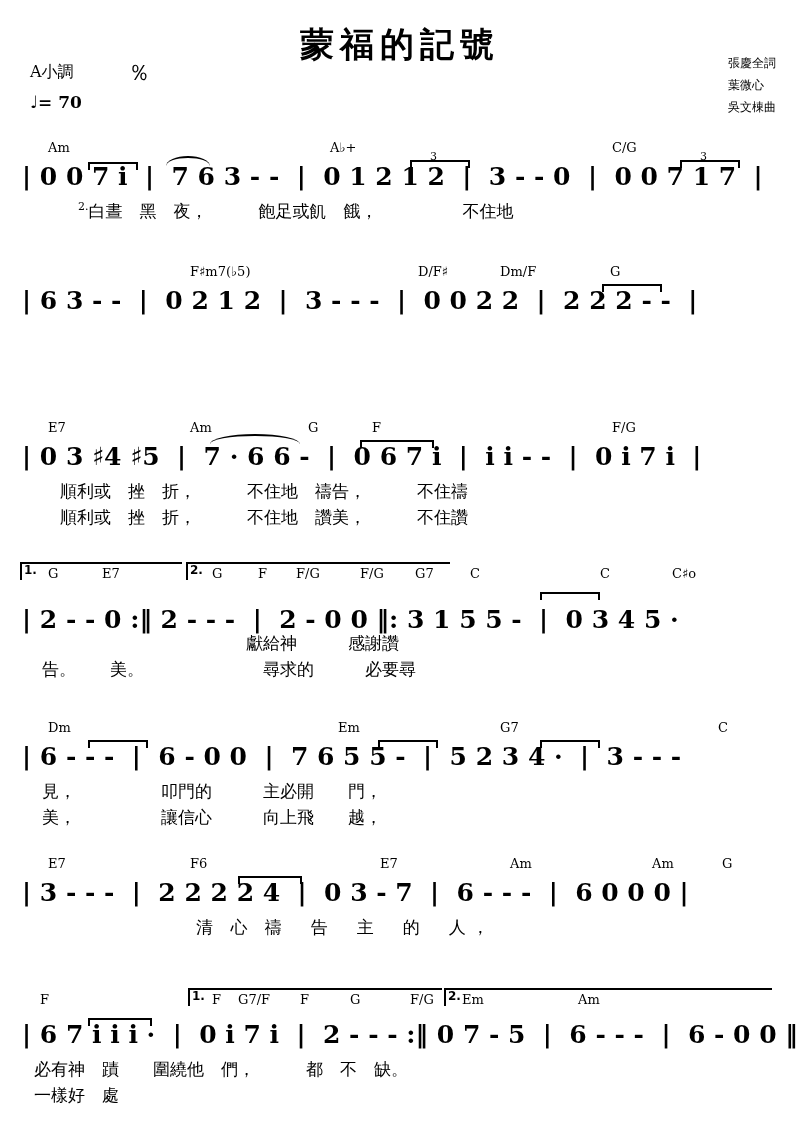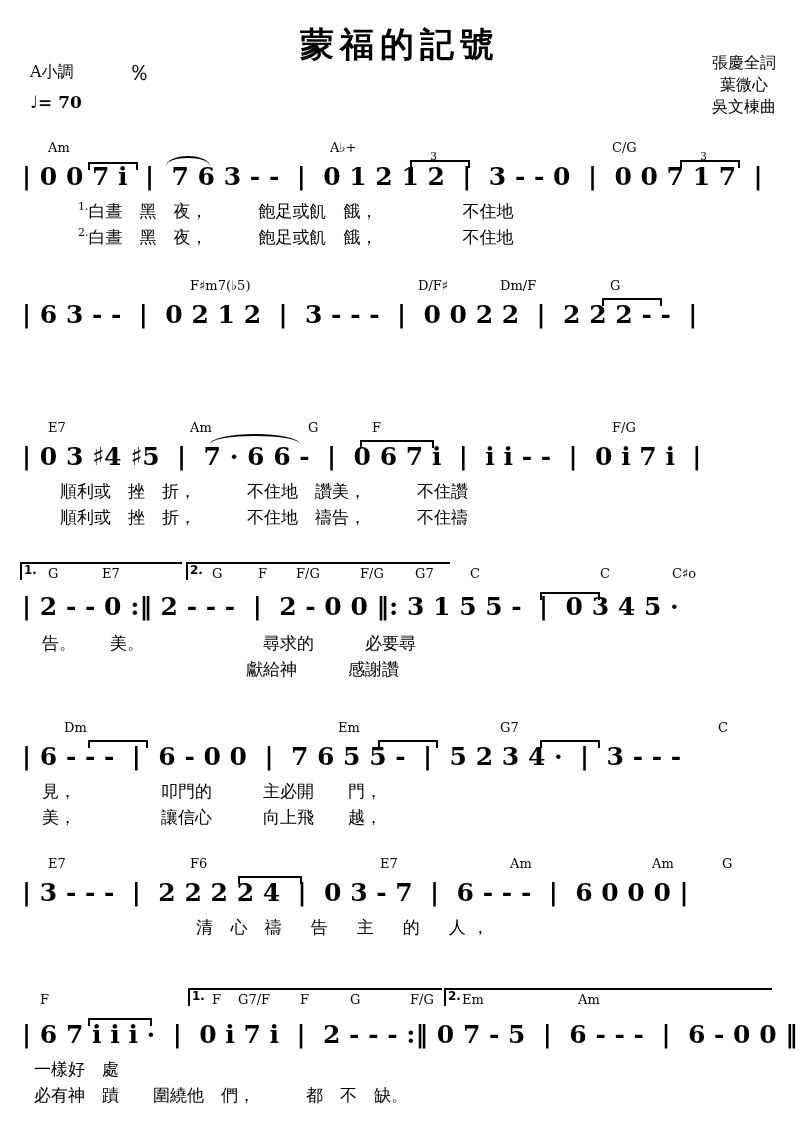--- a/index.html
+++ b/index.html
@@ -17,21 +17,21 @@
     font-size:34px;font-weight:bold;letter-spacing:6px;
   }
   .key{position:absolute;left:30px;top:62px;font-size:16px;font-family:"DejaVu Serif",serif;}
   .meter{position:absolute;left:128px;top:58px;font-size:22px;font-family:"DejaVu Serif",serif;}
   .tempo{position:absolute;left:30px;top:92px;font-size:17px;font-weight:bold;font-family:"DejaVu Serif",serif;}
   .scripture{
     position:absolute;left:310px;top:68px;font-size:16px;line-height:22px;
     font-family:"DejaVu Serif","Liberation Serif",serif;
   }
   .credits{
-    position:absolute;right:24px;top:52px;text-align:center;font-size:16px;line-height:22px;
+    position:absolute;right:24px;top:52px;text-align:left;font-size:12px;line-height:22px;
     font-family:"DejaVu Serif","Liberation Serif",serif;
   }
 
   
   .system{position:absolute;left:0;width:800px;}
   .chordrow{position:relative;height:20px;}
   .chord{position:absolute;font-size:13px;font-family:"DejaVu Serif","Liberation Serif",serif;white-space:nowrap;}
   .notes{position:relative;height:40px;font-family:"DejaVu Serif","Liberation Serif",serif;}
   .n{position:absolute;font-size:25px;font-weight:bold;white-space:pre;}
   .lyricrow{position:relative;height:26px;}
@@ -69,28 +69,25 @@
     <div class="notes">
       <span class="n" style="left:22px;top:2px">| 0 0 7 i  |  7 6 3 - -  |  0 1 2 1 2  |  3 - - 0  |  0 0 7 1 7  |</span>
       <span class="beam" style="left:88px;top:2px;width:46px"></span>
       <span class="slur" style="left:166px;top:-4px;width:44px"></span>
       <span class="trip" style="left:430px;top:-10px">3</span>
       <span class="beam" style="left:410px;top:0px;width:56px"></span>
       <span class="trip" style="left:700px;top:-10px">3</span>
       <span class="beam" style="left:680px;top:0px;width:56px"></span>
     </div>
     <div class="lyricrow">
-      <span class="ly" style="left:78px"><span class="num">1.</span><span>白晝　黑　夜，　　　飽足或飢　餓，　　　　　不住地</span></span>
-    </div>
-    <div class="lyricrow">
       <span class="ly" style="left:78px"><span class="num">2.</span><span>白晝　黑　夜，　　　飽足或飢　餓，　　　　　不住地</span></span>
     </div>
   </div>
 
-  <div class="system" style="top:278px">
+  <div class="system" style="top:264px">
     <div class="chordrow">
       <span class="chord" style="left:190px">F♯m7(♭5)</span>
       <span class="chord" style="left:418px">D/F♯</span>
       <span class="chord" style="left:500px">Dm/F</span>
       <span class="chord" style="left:610px">G</span>
     </div>
     <div class="notes">
       <span class="n" style="left:22px;top:2px">| 6 3 - -  |  0 2 1 2  |  3 - - -  |  0 0 2 2  |  2 2 2 - -  |</span>
       <span class="beam" style="left:602px;top:0px;width:56px"></span>
     </div>
@@ -103,24 +100,24 @@
       <span class="chord" style="left:308px">G</span>
       <span class="chord" style="left:372px">F</span>
       <span class="chord" style="left:612px">F/G</span>
     </div>
     <div class="notes">
       <span class="n" style="left:22px;top:2px">| 0 3 ♯4 ♯5  |  7 · 6 6 -  |  0 6 7 i  |  i i - -  |  0 i 7 i  |</span>
       <span class="slur" style="left:210px;top:-6px;width:90px"></span>
       <span class="beam" style="left:360px;top:0px;width:70px"></span>
     </div>
     <div class="lyricrow">
+      <span class="ly" style="left:60px">順利或　挫　折，　　　不住地　禱告，　　　不住禱</span>
+    </div>
+    <div class="lyricrow">
       <span class="ly" style="left:60px">順利或　挫　折，　　　不住地　讚美，　　　不住讚</span>
-    </div>
-    <div class="lyricrow">
-      <span class="ly" style="left:60px">順利或　挫　折，　　　不住地　禱告，　　　不住禱</span>
     </div>
   </div>
 
   <div class="system" style="top:562px">
     <div class="chordrow" style="height:30px">
       <span class="repeatbox" style="left:20px;top:0;width:160px"></span>
       <span class="rblabel" style="left:24px;top:1px">1.</span>
       <span class="repeatbox" style="left:186px;top:0;width:262px"></span>
       <span class="rblabel" style="left:190px;top:1px">2.</span>
       <span class="chord" style="left:48px;top:4px">G</span>
@@ -128,34 +125,34 @@
       <span class="chord" style="left:212px;top:4px">G</span>
       <span class="chord" style="left:258px;top:4px">F</span>
       <span class="chord" style="left:296px;top:4px">F/G</span>
       <span class="chord" style="left:360px;top:4px">F/G</span>
       <span class="chord" style="left:415px;top:4px">G7</span>
       <span class="chord" style="left:470px;top:4px">C</span>
       <span class="chord" style="left:600px;top:4px">C</span>
       <span class="chord" style="left:672px;top:4px">C♯o</span>
     </div>
     <div class="notes">
-      <span class="n" style="left:22px;top:0">| 2 - - 0 :‖ 2 - - -  |  2 - 0 0 ‖: 3 1 5 5 -  |  0 3 4 5 ·</span>
+      <span class="n" style="left:22px;top:13px">| 2 - - 0 :‖ 2 - - -  |  2 - 0 0 ‖: 3 1 5 5 -  |  0 3 4 5 ·</span>
       <span class="beam" style="left:540px;top:0px;width:56px"></span>
     </div>
     <div class="lyricrow">
+      <span class="ly" style="left:42px">　　　　　　　　　　　　獻給神　　　感謝讚</span>
+    </div>
+    <div class="lyricrow">
       <span class="ly" style="left:42px">告。　　美。　　　　　　　尋求的　　　必要尋</span>
     </div>
-    <div class="lyricrow">
-      <span class="ly" style="left:42px">　　　　　　　　　　　　獻給神　　　感謝讚</span>
-    </div>
   </div>
 
   <div class="system" style="top:720px">
     <div class="chordrow">
-      <span class="chord" style="left:64px">Dm</span>
+      <span class="chord" style="left:48px">Dm</span>
       <span class="chord" style="left:338px">Em</span>
       <span class="chord" style="left:500px">G7</span>
       <span class="chord" style="left:718px">C</span>
     </div>
     <div class="notes">
       <span class="n" style="left:22px;top:2px">| 6 - - -  |  6 - 0 0  |  7 6 5 5 -  |  5 2 3 4 ·  |  3 - - -</span>
       <span class="beam" style="left:88px;top:0px;width:56px"></span>
       <span class="beam" style="left:378px;top:0px;width:56px"></span>
       <span class="beam" style="left:540px;top:0px;width:56px"></span>
     </div>
@@ -198,20 +195,20 @@
       <span class="chord" style="left:350px;top:4px">G</span>
       <span class="chord" style="left:410px;top:4px">F/G</span>
       <span class="chord" style="left:462px;top:4px">Em</span>
       <span class="chord" style="left:578px;top:4px">Am</span>
     </div>
     <div class="notes">
       <span class="n" style="left:22px;top:2px">| 6 7 i i i ·  |  0 i 7 i  |  2 - - - :‖ 0 7 - 5  |  6 - - -  |  6 - 0 0 ‖</span>
       <span class="beam" style="left:88px;top:0px;width:60px"></span>
     </div>
     <div class="lyricrow">
+      <span class="ly" style="left:34px">必有神　蹟　　圍繞他　們，　　　都　不　缺。</span>
+    </div>
+    <div class="lyricrow">
       <span class="ly" style="left:34px">一樣好　處</span>
     </div>
-    <div class="lyricrow">
-      <span class="ly" style="left:34px">必有神　蹟　　圍繞他　們，　　　都　不　缺。</span>
-    </div>
   </div>
 
 </div>
 
 </body></html>

